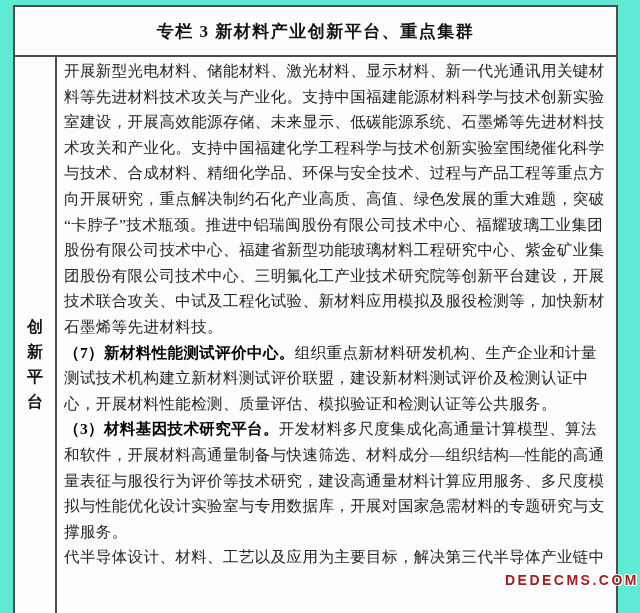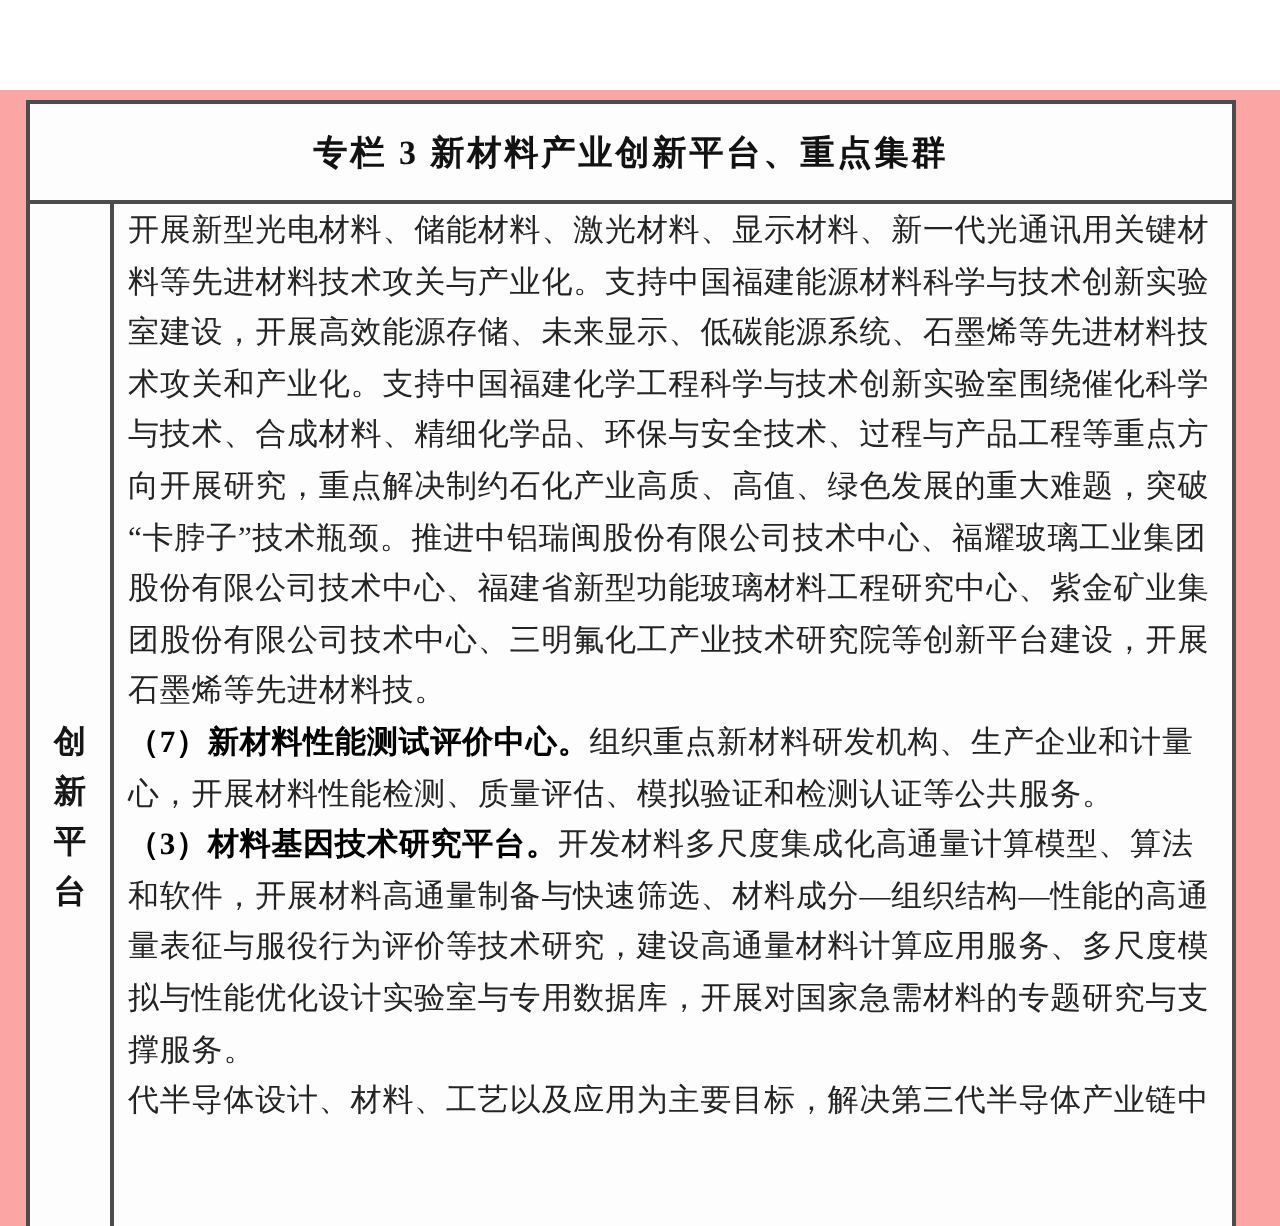--- a/index.html
+++ b/index.html
@@ -7,23 +7,22 @@
   }
   body {
     width: 640px; height: 613px;
     background: #ffffff;
     overflow: hidden;
     position: relative;
     font-family: "Liberation Serif", "DejaVu Serif", serif;
   }
   .page {
     position: absolute; inset: 0;
-    background: #fca5a5;
+    background: #5eead4;
     overflow: hidden;
-    margin-top: 45px;
   }
   
   .feature-table {
     position: absolute;
     left: 13px; top: 5px;
     width: 605px; height: 660px;
     border: 2px solid #4c4c4c;
     box-sizing: border-box;
     background: #fdfdfd;
   }
@@ -118,22 +117,24 @@
       <div class="content-cell">
           <div class="line">开展新型光电材料、储能材料、激光材料、显示材料、新一代光通讯用关键材</div>
           <div class="line">料等先进材料技术攻关与产业化。支持中国福建能源材料科学与技术创新实验</div>
           <div class="line">室建设，开展高效能源存储、未来显示、低碳能源系统、石墨烯等先进材料技</div>
           <div class="line">术攻关和产业化。支持中国福建化学工程科学与技术创新实验室围绕催化科学</div>
           <div class="line">与技术、合成材料、精细化学品、环保与安全技术、过程与产品工程等重点方</div>
           <div class="line">向开展研究，重点解决制约石化产业高质、高值、绿色发展的重大难题，突破</div>
           <div class="line">“卡脖子”技术瓶颈。推进中铝瑞闽股份有限公司技术中心、福耀玻璃工业集团</div>
           <div class="line">股份有限公司技术中心、福建省新型功能玻璃材料工程研究中心、紫金矿业集</div>
           <div class="line">团股份有限公司技术中心、三明氟化工产业技术研究院等创新平台建设，开展</div>
+          <div class="line">技术联合攻关、中试及工程化试验、新材料应用模拟及服役检测等，加快新材</div>
           <div class="line">石墨烯等先进材料技。</div>
           <div class="line"><b>（7）新材料性能测试评价中心。</b>组织重点新材料研发机构、生产企业和计量</div>
+          <div class="line">测试技术机构建立新材料测试评价联盟，建设新材料测试评价及检测认证中</div>
           <div class="line">心，开展材料性能检测、质量评估、模拟验证和检测认证等公共服务。</div>
           <div class="line"><b>（3）材料基因技术研究平台。</b>开发材料多尺度集成化高通量计算模型、算法</div>
           <div class="line">和软件，开展材料高通量制备与快速筛选、材料成分—组织结构—性能的高通</div>
           <div class="line">量表征与服役行为评价等技术研究，建设高通量材料计算应用服务、多尺度模</div>
           <div class="line">拟与性能优化设计实验室与专用数据库，开展对国家急需材料的专题研究与支</div>
           <div class="line">撑服务。</div>
           <div class="line">代半导体设计、材料、工艺以及应用为主要目标，解决第三代半导体产业链中</div>
         </div>
     </div>
 

